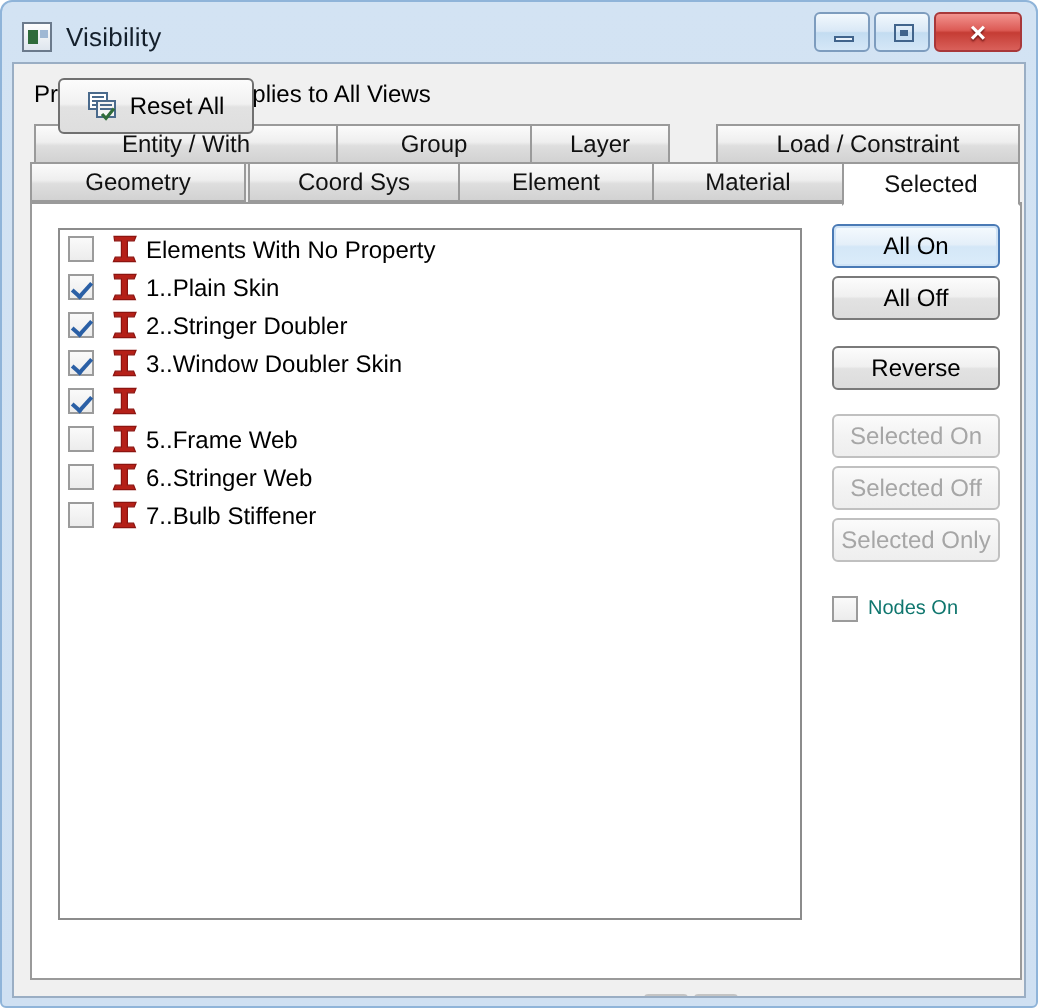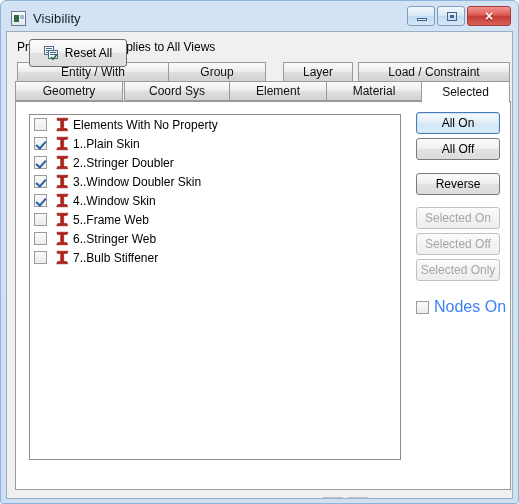--- a/index.html
+++ b/index.html
@@ -280,22 +280,22 @@
   .gap-md { height: 13px; }
   .gap-lg { height: 12px; }
 
   #nodes-on-row {
     display: flex;
     align-items: center;
     margin-top: 17px;
   }
   #nodes-on-row .nodes-label {
     margin-left: 5px;
-    font-size: 16px;
-    color: #3b82f6;
+    font-size: 10px;
+    color: #0f766e;
     white-space: nowrap;
   }
 
   
   #bottom-bar {
     position: absolute;
     left: 0;
     right: 0;
     bottom: 0;
     height: 44px;
@@ -374,21 +374,21 @@
   </div>
 
   <div id="client">
 
     <div id="subtitle">Property Visibility Applies to All Views</div>
 
     <div id="tab-strip">
       <div class="tab-row row1" id="tab-row-1">
           <div class="tab" style="left: 2px; width: 152px;"><span>Entity / With</span></div>
           <div class="tab" style="left: 153px; width: 98px;"><span>Group</span></div>
-          <div class="tab" style="left: 268px; width: 70px;"><span>Layer</span></div>
+          <div class="tab" style="left: 250px; width: 70px;"><span>Layer</span></div>
           <div class="tab" style="left: 343px; width: 152px;"><span>Load / Constraint</span></div>
         </div>
       <div class="tab-row row2" id="tab-row-2">
           <div class="tab" style="left: 0; width: 108px;"><span>Geometry</span></div>
           <div class="tab" style="left: 109px; width: 106px;"><span>Coord Sys</span></div>
           <div class="tab" style="left: 214px; width: 98px;"><span>Element</span></div>
           <div class="tab" style="left: 311px; width: 96px;"><span>Material</span></div>
           <div class="tab selected" style="left: 406px; width: 89px;"><span>Selected</span></div>
         </div>
     </div>
@@ -422,21 +422,20 @@
             <span class="prop-icon"><svg width="17" height="15" viewBox="0 0 17 15" xmlns="http://www.w3.org/2000/svg">
                 <path d="M3 1.2 h11 l-0.9 2.2 h-3.4 v8.2 h3.1 l0.9 2.2 h-11 l0.9 -2.2 h3.1 v-8.2 h-3.4 z" fill="#b52018" stroke="#8c1410" stroke-width="0.6"></path>
               </svg></span>
             <span class="item-label">3..Window Doubler Skin</span>
           </div>
           <div class="list-item">
             <span class="chk checked"></span>
             <span class="prop-icon"><svg width="17" height="15" viewBox="0 0 17 15" xmlns="http://www.w3.org/2000/svg">
                 <path d="M3 1.2 h11 l-0.9 2.2 h-3.4 v8.2 h3.1 l0.9 2.2 h-11 l0.9 -2.2 h3.1 v-8.2 h-3.4 z" fill="#b52018" stroke="#8c1410" stroke-width="0.6"></path>
               </svg></span>
-            <span class="item-label">4..Window Skin</span>
           </div>
           <div class="list-item">
             <span class="chk"></span>
             <span class="prop-icon"><svg width="17" height="15" viewBox="0 0 17 15" xmlns="http://www.w3.org/2000/svg">
                 <path d="M3 1.2 h11 l-0.9 2.2 h-3.4 v8.2 h3.1 l0.9 2.2 h-11 l0.9 -2.2 h3.1 v-8.2 h-3.4 z" fill="#b52018" stroke="#8c1410" stroke-width="0.6"></path>
               </svg></span>
             <span class="item-label">5..Frame Web</span>
           </div>
           <div class="list-item">
             <span class="chk"></span>

